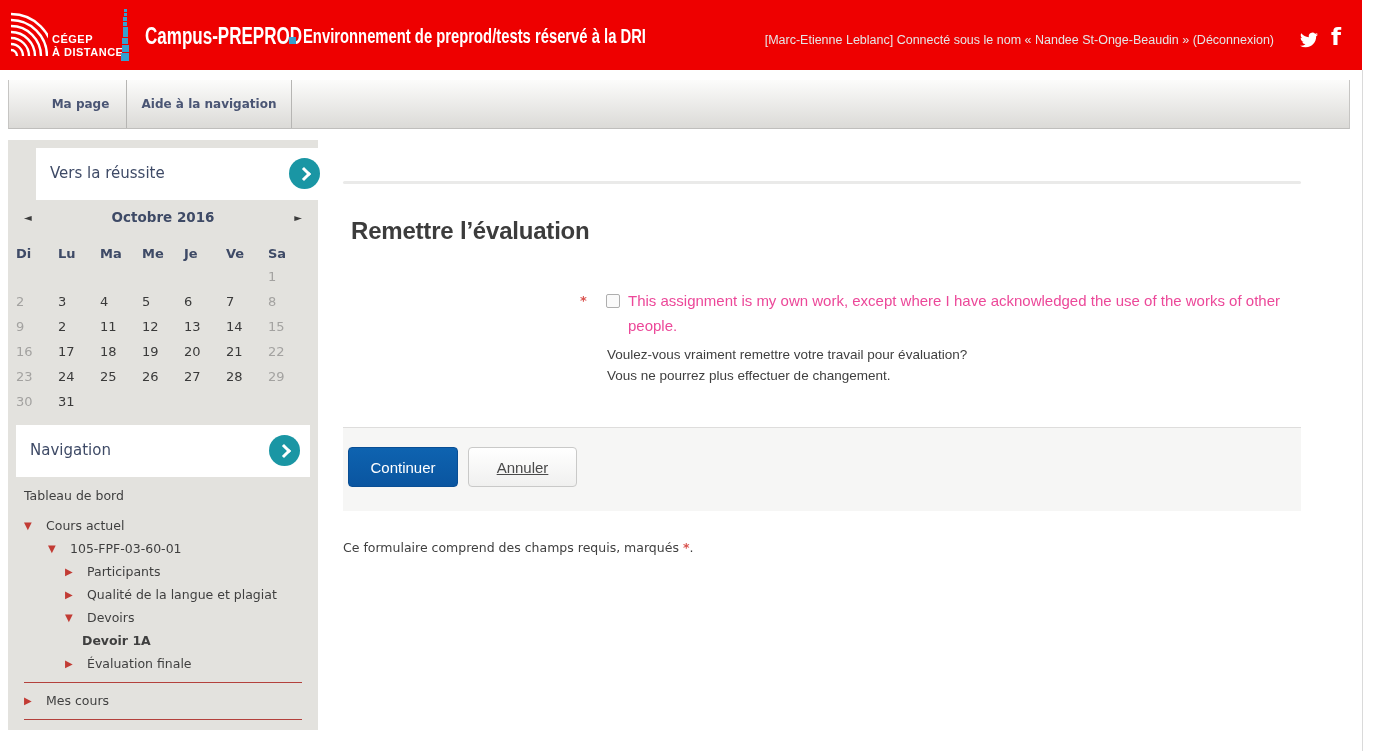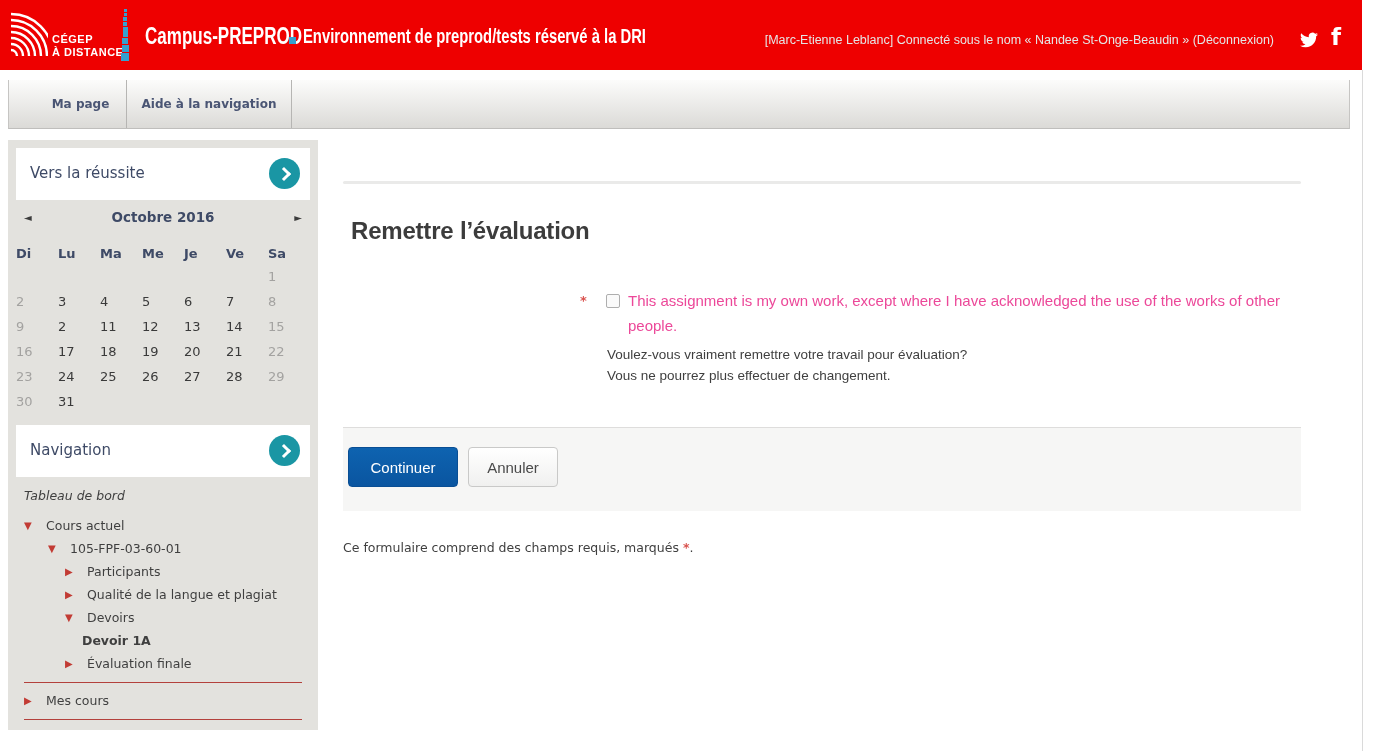--- a/index.html
+++ b/index.html
@@ -46,21 +46,21 @@
   .nav-tab.t2{width:164px;}
 
   
   .sidebar{position:absolute;left:8px;top:140px;width:310px;height:590px;background:#e3e2de;}
   .side-block{position:absolute;left:8px;width:294px;height:52px;background:#fff;}
   .side-block .blk-title{position:absolute;left:14px;top:16px;font-size:15px;color:#3e4a66;}
   .circle-btn{position:absolute;right:10px;top:10px;width:31px;height:31px;border-radius:50%;
     background:#1a96a4;cursor:pointer;}
   .chev{position:absolute;left:10px;top:11px;width:7px;height:7px;
     border-top:3px solid #fff;border-right:3px solid #fff;transform:rotate(45deg);}
-  .blk-reussite{top:8px;}
+  .blk-reussite{top:8px;margin-left:20px;}
   .blk-navigation{top:285px;}
 
   .calendar{position:absolute;left:8px;top:66px;width:294px;}
   .cal-title-row{display:flex;align-items:center;height:22px;padding:0 8px;}
   .cal-arrow{width:20px;font-size:10px;color:#3c3c3c;cursor:pointer;}
   .cal-arrow.next{text-align:right;}
   .cal-title{flex:1;text-align:center;font-weight:bold;font-size:13.5px;color:#3e4a66;}
   .cal-row{display:flex;height:25px;align-items:center;}
   .cal-head-row{height:22px;}
   .cal-cell{flex:1;font-size:13px;color:#3a3a3a;margin-top:28px;}
@@ -87,22 +87,22 @@
   .chk-label{position:absolute;left:285px;top:0;width:664px;
     font-family:Liberation Sans, sans-serif;font-size:15px;line-height:24.5px;color:#ec4899;cursor:pointer;}
   .confirm{position:absolute;left:264px;top:345px;
     font-family:"Liberation Sans",sans-serif;font-size:13.5px;line-height:20.5px;color:#3f3f3f;}
   .btn-box{position:absolute;left:0;top:427px;width:958px;height:84px;background:#f6f6f5;
     border-top:1px solid #dedddc;box-sizing:border-box;}
   .btn{position:absolute;top:19px;height:40px;border-radius:4px;
     font-family:"Liberation Sans",sans-serif;font-size:15px;cursor:pointer;box-sizing:border-box;}
   .btn-primary{left:5px;width:110px;background:linear-gradient(#0e63b0,#0a55a0);
     border:1px solid #094e94;color:#fff;}
-  .btn-secondary{left:125px;width:90px;background:linear-gradient(#ffffff,#f0f0ef);
-    border:1px solid #c9c9c8;color:#4a4a4a;}
+  .btn-secondary{left:125px;width:109px;background:linear-gradient(#ffffff,#f0f0ef);
+    border:1px solid #c9c9c8;color:#4a4a4a;text-decoration:underline;}
   .footnote{position:absolute;left:0;top:540px;font-size:12.5px;color:#3f3f3f;}
   .footnote .req-star2{color:#d9534f;font-weight:bold;}
 </style>
 </head>
 <body>
 
 <div class="header">
   <div class="logo">
     <svg width="38" height="46" viewBox="0 0 38 46">
       <g fill="none" stroke="#ffffff" stroke-width="2.4">
@@ -232,21 +232,21 @@
   </div>
 
   <div class="side-block blk-navigation">
     <span class="blk-title">Navigation</span>
     <span class="circle-btn">
       <span class="chev"></span>
     </span>
   </div>
 
   <div class="tree" id="nav-tree">
-      <div class="tree-row tree-root" style="padding-left: 8px; font-style: italic;">
+      <div class="tree-row tree-root" style="padding-left: 8px;">
         <span class="tree-label">Tableau de bord</span>
       </div>
       <div class="tree-row" style="padding-left: 8px;">
         <span class="tree-icon">▼</span>
         <span class="tree-label">Cours actuel</span>
       </div>
       <div class="tree-row" style="padding-left: 32px;">
         <span class="tree-icon">▼</span>
         <span class="tree-label">105-FPF-03-60-01</span>
       </div>

